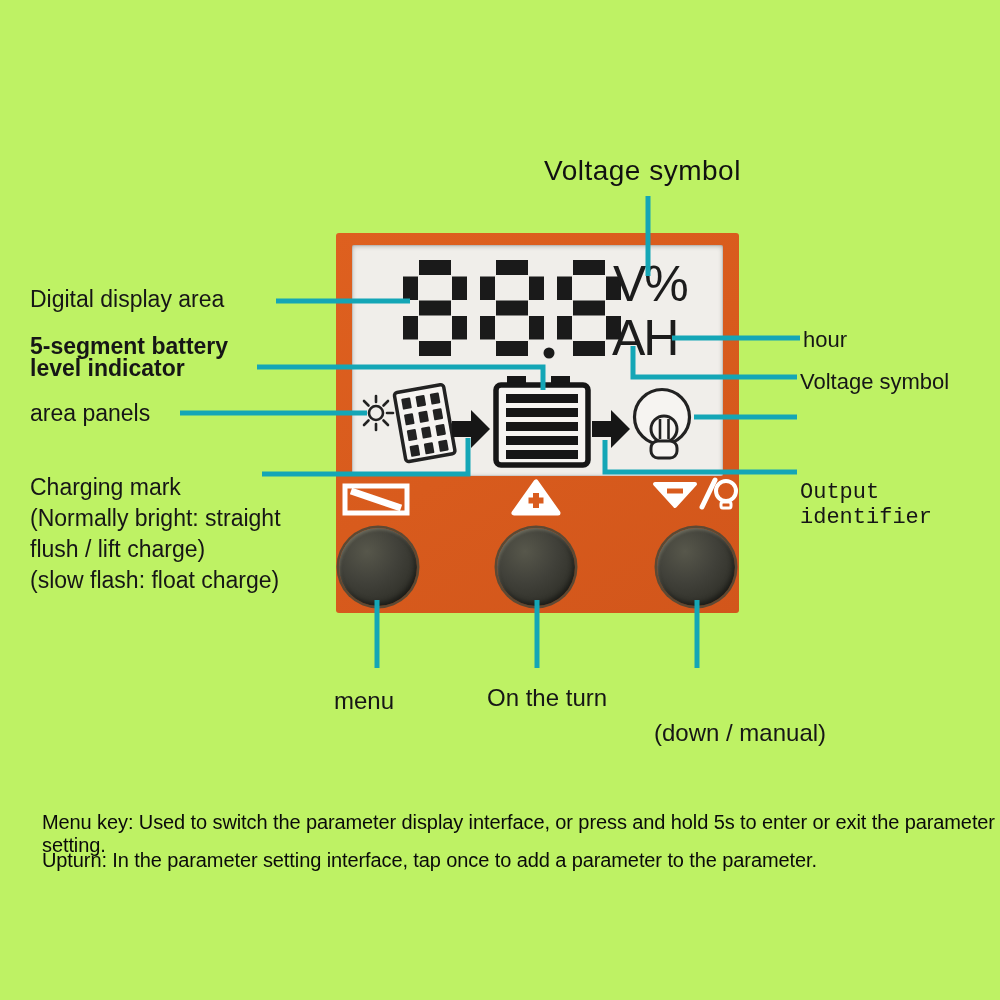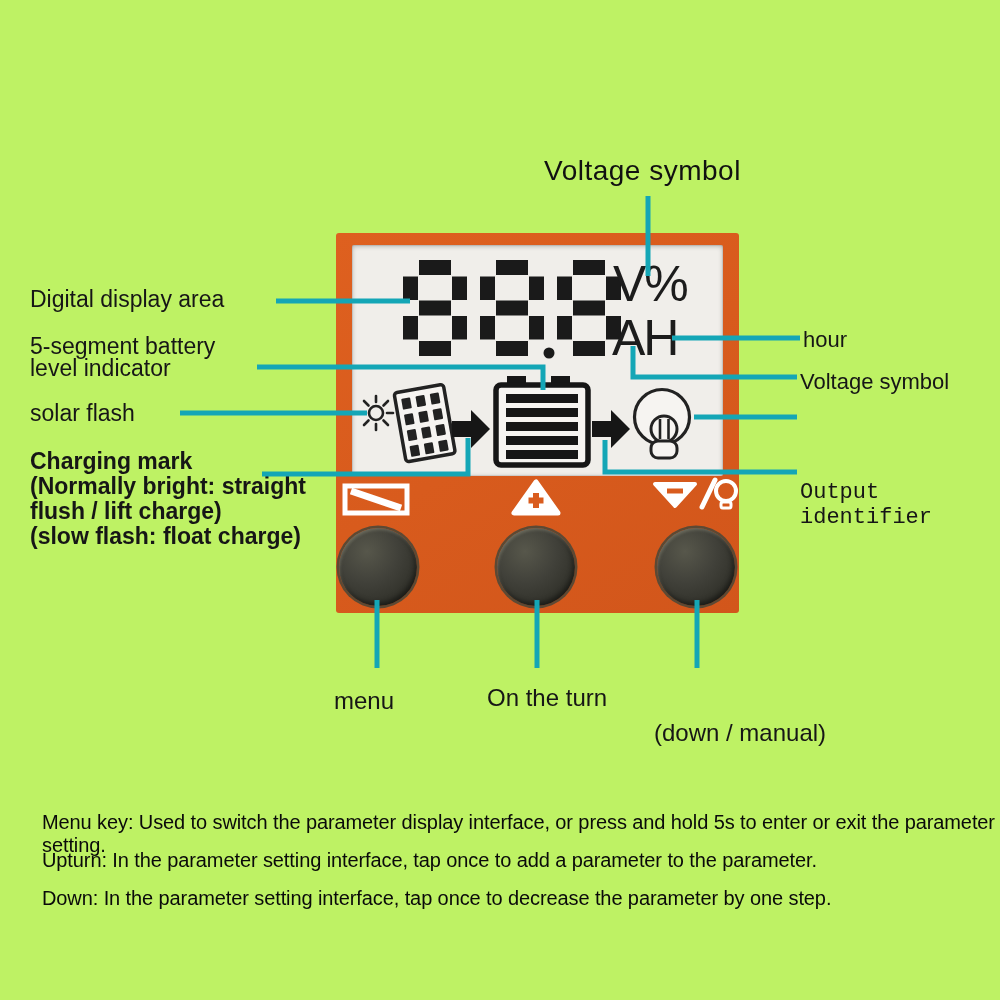--- a/index.html
+++ b/index.html
@@ -23,39 +23,38 @@
   .lines{pointer-events:none;}
 </style>
 </head>
 <body>
 
 <div class="canvas">
 
   <div class="abs title" style="left:544px;top:155px;">Voltage symbol</div>
 
   <div class="abs label" style="left:30px;top:288px;">Digital display area</div>
-  <div class="abs label" style="left:30px;top:335px;">5-segment battery
+  <div class="abs label" style="left:30px;top:335px;font-weight:bold;">5-segment battery
 level indicator</div>
-  <div class="abs label" style="left:30px;top:402px;">solar flash</div>
-  <div class="abs label" style="left:30px;top:449px;line-height:25px;font-weight:bold;">Charging mark
+  <div class="abs label" style="left:30px;top:402px;">area panels</div>
+  <div class="abs label" style="left:30px;top:472px;line-height:31px;">Charging mark
 (Normally bright: straight
 flush / lift charge)
 (slow flash: float charge)</div>
 
   <div class="abs rlabel" style="left:803px;top:327px;">hour</div>
   <div class="abs rlabel" style="left:800px;top:369px;">Voltage symbol</div>
   <div class="abs rlabel" style="left:800px;top:480px;font-family:Liberation Mono, monospace;">Output identifier</div>
 
   <div class="abs blabel" style="left:334px;top:687px;">menu</div>
   <div class="abs blabel" style="left:487px;top:684px;">On the turn</div>
   <div class="abs blabel" style="left:654px;top:688px;margin-top:31px;">(down / manual)</div>
 
   <div class="abs footnote" style="left:42px;top:811px;">Menu key: Used to switch the parameter display interface, or press and hold 5s to enter or exit the parameter setting.</div>
   <div class="abs footnote" style="left:42px;top:849px;">Upturn: In the parameter setting interface, tap once to add a parameter to the parameter.</div>
-  <div class="abs footnote" style="left:42px;top:887px;">Down: In the parameter setting interface, tap once to decrease the parameter by one step.</div>
 
   <div class="abs device">
 
     <div class="abs lcd">
       <svg width="371" height="231" viewBox="0 0 371 231">
         <defs>
           <g id="seg8" stroke="#1a1a1a" stroke-width="15" stroke-linecap="butt">
             <line x1="16" y1="7.5" x2="48" y2="7.5"></line>
             <line x1="16" y1="48" x2="48" y2="48"></line>
             <line x1="16" y1="88.5" x2="48" y2="88.5"></line>

